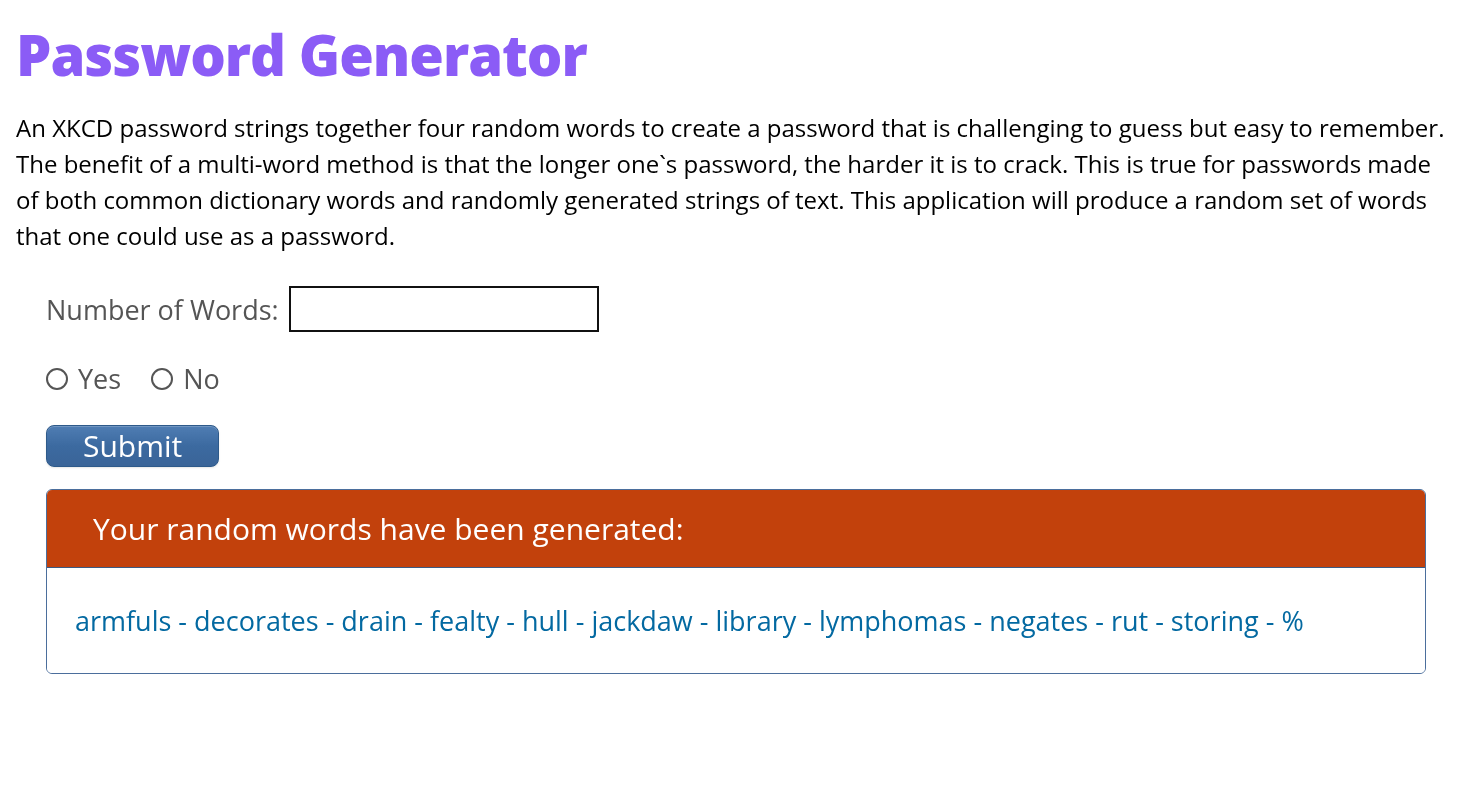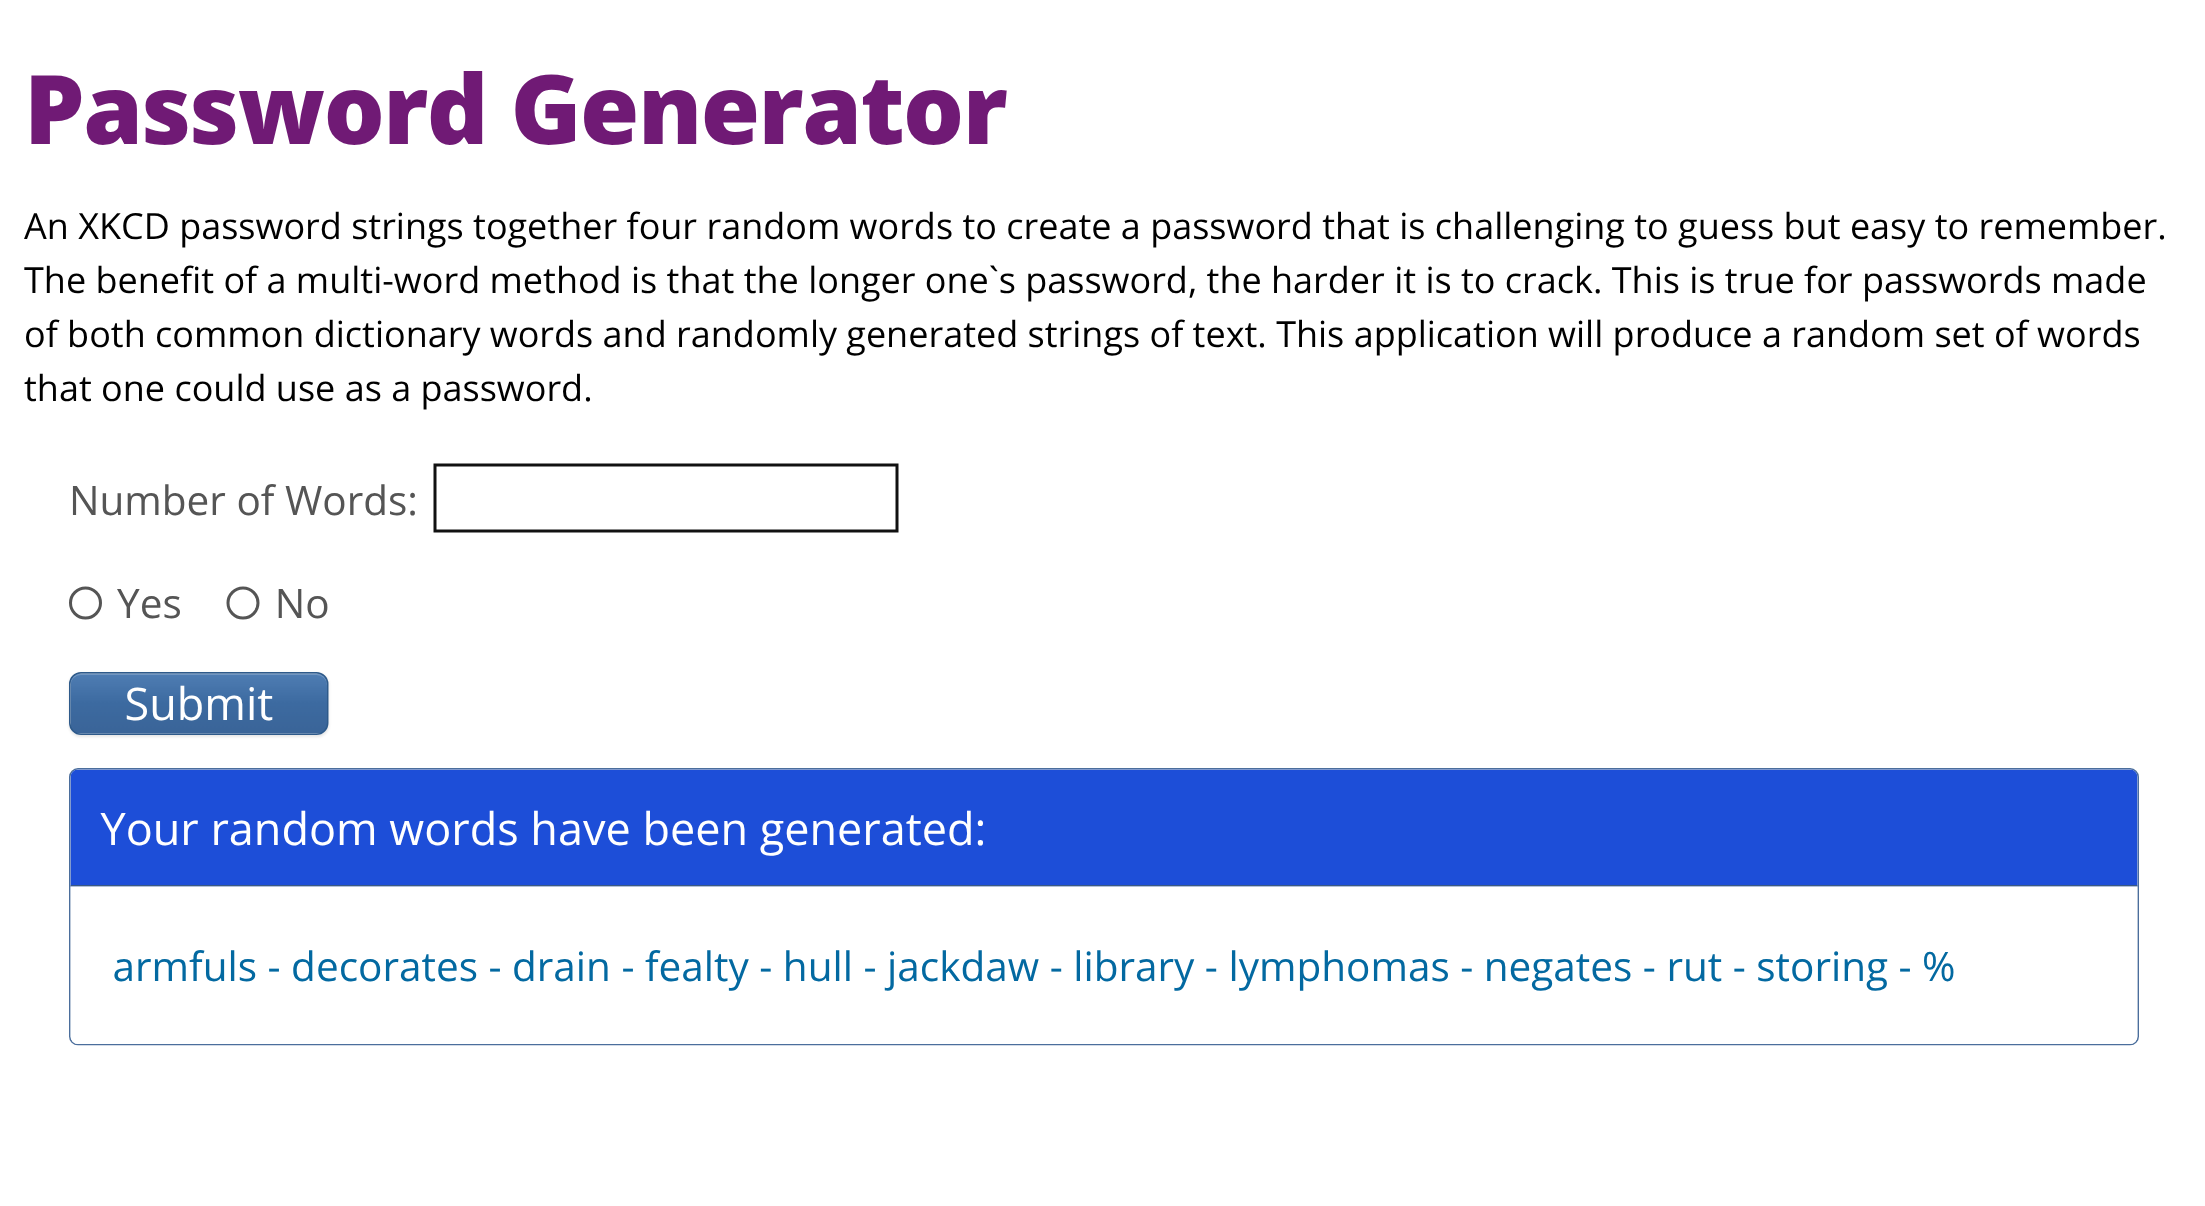--- a/index.html
+++ b/index.html
@@ -7,24 +7,24 @@
       margin: 0;
       padding: 0;
       font-family: "Open Sans", "Helvetica Neue", Helvetica, Arial, sans-serif;
       color: #333;
       background: #fff;
     }
     body {
       padding: 0 16px;
     }
     h1 {
-      font-size: 64px;
+      font-size: 56px;
       font-weight: 800;
-      margin: 28px 0 18px 0;
-      color: #701a75;
+      margin: 16px 0 18px 0;
+      color: #8b5cf6;
       letter-spacing: -1px;
     }
     .intro {
       font-size: 24px;
       line-height: 1.5;
       color: #000000;
       margin: 0 0 32px 0;
       max-width: 1440px;
     }
     .form-block {
@@ -96,24 +96,24 @@
       margin-bottom: 22px;
       box-shadow: inset 0 1px 0 rgba(255,255,255,0.2), 0 1px 2px rgba(0,0,0,0.1);
     }
     .panel {
       border: 1px solid #4b6e9c;
       border-radius: 6px;
       overflow: hidden;
       max-width: 1380px;
     }
     .panel-heading {
-      background: #1d4ed8;
+      background: #c2410c;
       color: #fff;
       font-size: 30px;
-      padding: 18px 20px;
+      padding: 18px 46px;
       border-bottom: 1px solid #3b5a82;
     }
     .panel-body {
       background: #fff;
       color: #0369a1;
       font-size: 27px;
       padding: 34px 28px;
     }
   </style>
 </head>

